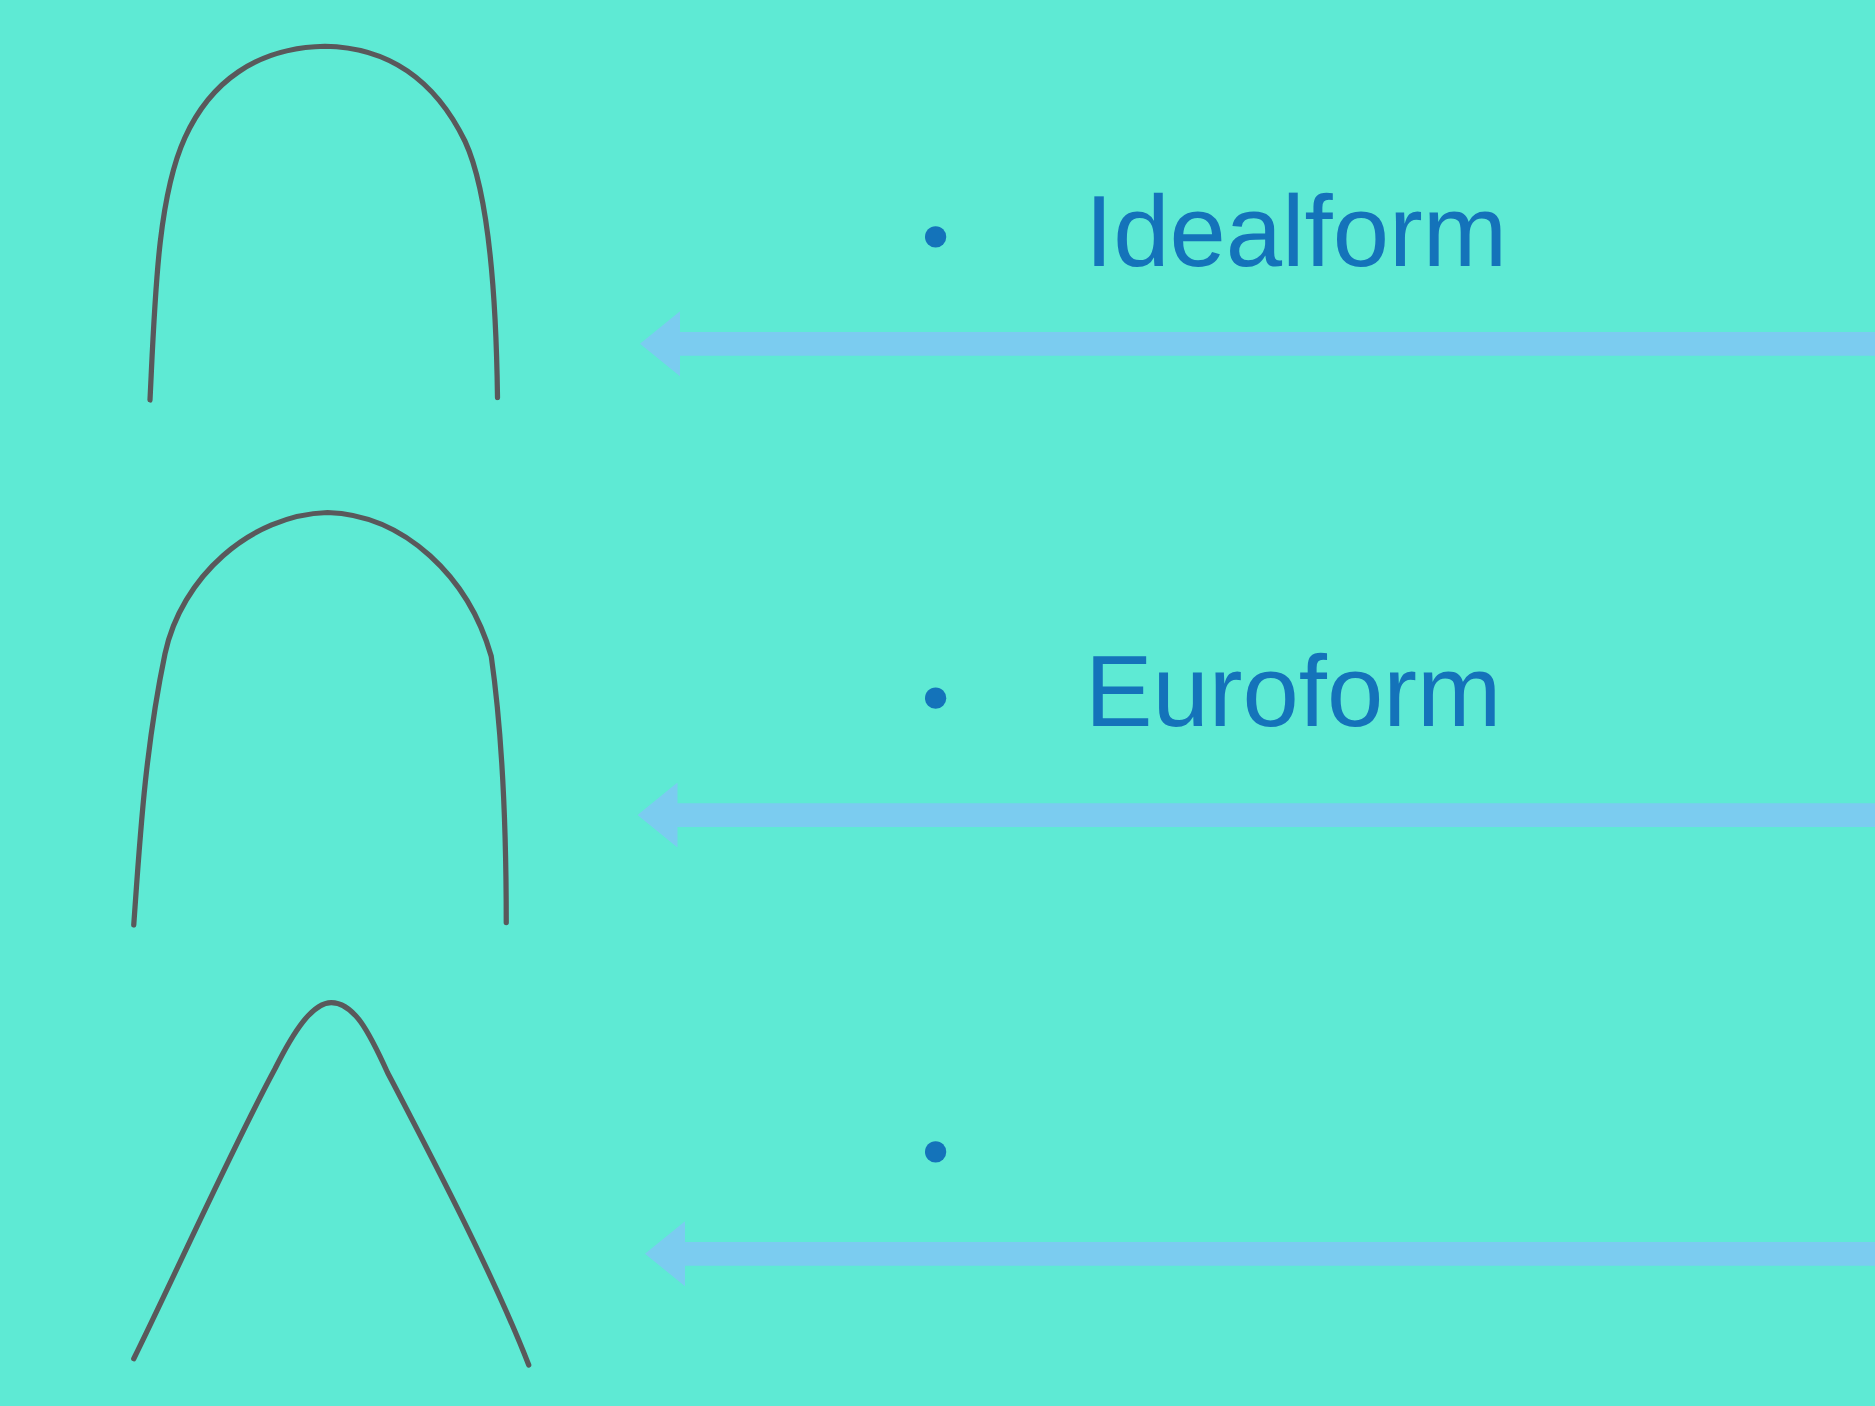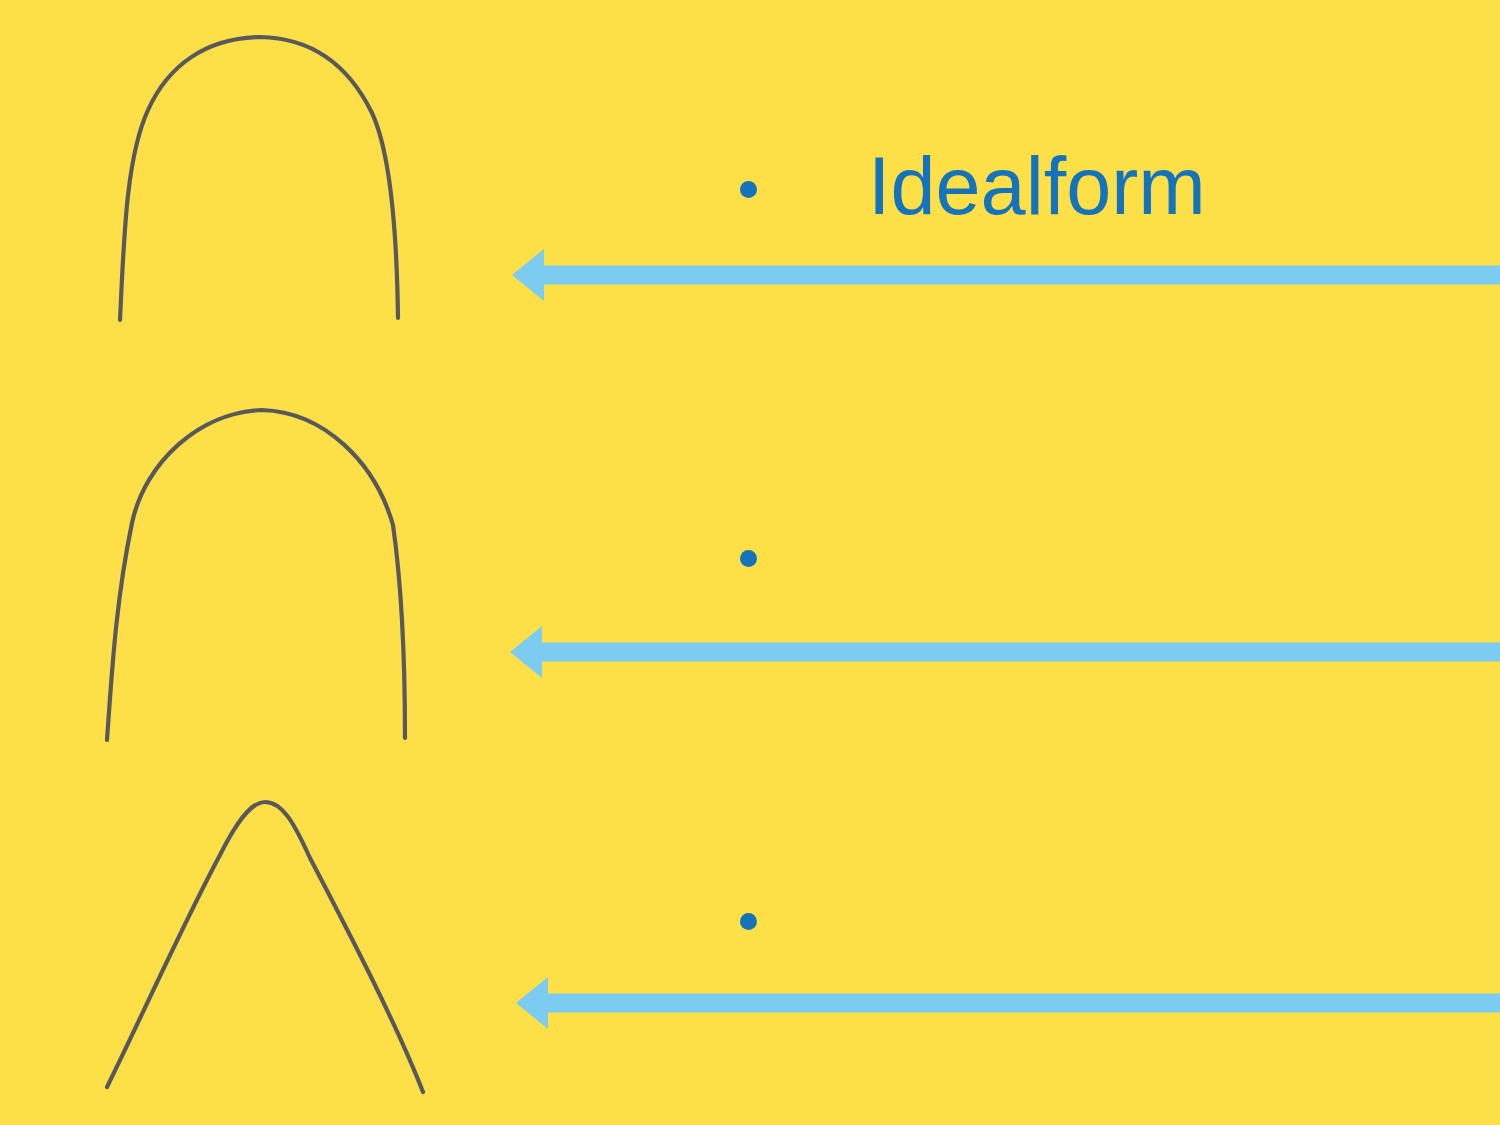--- a/index.html
+++ b/index.html
@@ -4,21 +4,21 @@
 <style>
   html, body {
     margin: 0;
     padding: 0;
     background: #ffffff;
   }
   .slide {
     position: relative;
     width: 1500px;
     height: 1125px;
-    background: #fde047;
+    background: #5eead4;
     overflow: hidden;
     font-family: "Liberation Sans", sans-serif;
   }
   .arch {
     position: absolute;
   }
   .wire {
     fill: none;
     stroke: var(--wire, #59595b);
     stroke-width: 4.2;
@@ -77,20 +77,21 @@
   </svg>
 
   <svg class="arch arch-3" viewBox="0 0 340 310">
     <path class="wire" d="M 12 297 C 45 230 90 130 125 65 C 140 35 155 12 170 12 C 188 12 200 35 215 68 C 250 135 300 230 328 302"></path>
   </svg>
 
   <span class="bullet b1"></span>
   <div class="label l1">Idealform</div>
 
   <span class="bullet b2"></span>
+  <div class="label l2">Euroform</div>
 
   <span class="bullet b3"></span>
 
   <svg class="arrow a1" viewBox="0 0 988 52" preserveAspectRatio="none">
     <polygon class="arrow-shape" points="0,26 32,0 32,16.5 988,16.5 988,35.5 32,35.5 32,52"></polygon>
   </svg>
 
   <svg class="arrow a2" viewBox="0 0 990 52" preserveAspectRatio="none">
     <polygon class="arrow-shape" points="0,26 32,0 32,16.5 990,16.5 990,35.5 32,35.5 32,52"></polygon>
   </svg>

